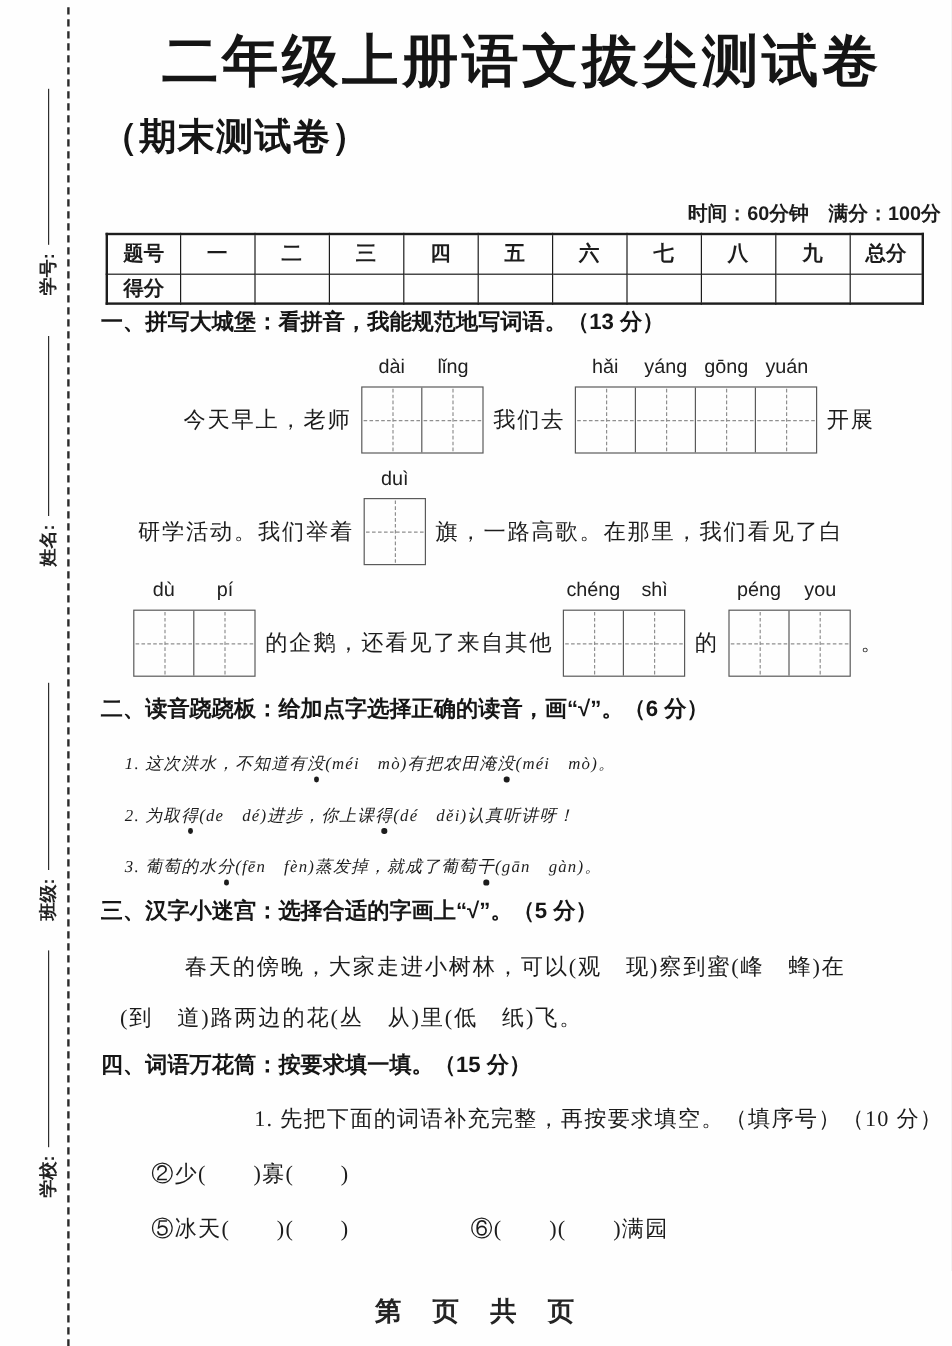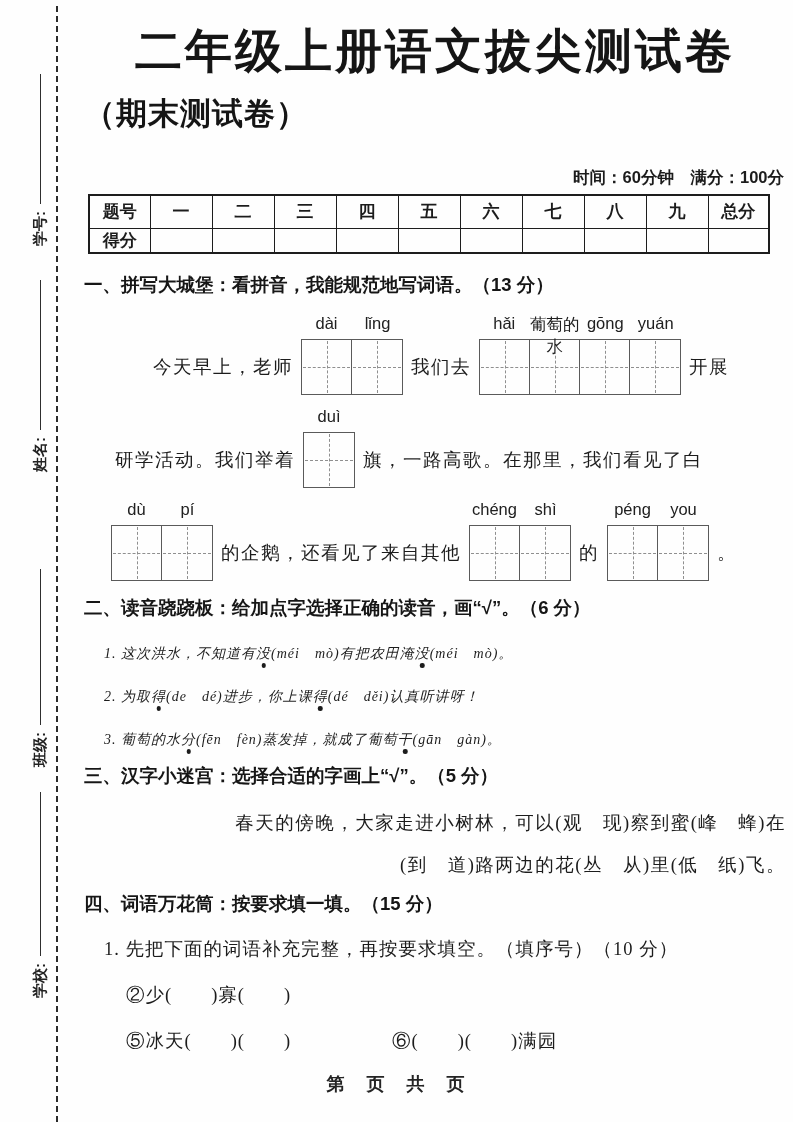--- a/index.html
+++ b/index.html
@@ -59,21 +59,21 @@
     font-weight:700; font-size:17px; padding:0 6px;
   }
   .score-table tr:first-child td { height:33px; }
   .score-table tr:last-child td  { height:14px; }
   .score-table td.label-col { width:62px; }
   .sec-heading {
     font-family:"Liberation Sans","DejaVu Sans",sans-serif;
     font-weight:800; font-size:18.5px; color:#161616;
     margin-top:14px;
   }
-  .sec-heading.s1 { margin-top:18px; }
+  .sec-heading.s1 { margin-top:1px; }
   
   .q1-body { margin-left:22px; }
   .fill-row { display:flex; align-items:center; margin-top:37px; font-size:18.5px; }
   .fill-row:first-child { margin-top:42px; }
   .ftext { margin:0 3px; white-space:nowrap; letter-spacing:1.5px; }
   .tian-box { display:inline-flex; position:relative; margin:0 5px; }
   .pinyin-row {
     position:absolute; top:-25px; left:0; right:0; display:flex;
     font-family:"Liberation Sans","DejaVu Sans",sans-serif;
     font-size:16.5px; color:#202020; font-weight:500;
@@ -92,31 +92,31 @@
   }
   
   .q2-item { margin-left:20px; margin-top:25px; font-size:14px; letter-spacing:1px;font-style:italic; }
   .dot-under { position:relative; }
   .dot-under::after {
     content:""; position:absolute; left:50%; bottom:-7px;
     width:4.5px; height:4.5px; border-radius:50%; background:#1c1c1c;
     transform:translateX(-50%);
   }
   
-  .q3-line { margin-left:16px; margin-top:17px; font-size:18.5px; letter-spacing:1.5px;text-align:right; }
+  .q3-line { margin-left:16px; margin-top:17px; font-size:18.5px; letter-spacing:1.5px; }
   .q3-line.first { margin-top:22px; text-indent:54px; }
   
-  .sub-instruction { margin-left:20px; margin-top:20px; font-size:18.5px; letter-spacing:1px; }
+  .sub-instruction { margin-left:20px; margin-top:20px; font-size:18.5px; letter-spacing:1px;text-align:right; }
   .idiom-row { display:flex; margin-left:42px; margin-top:21px; font-size:18.5px; letter-spacing:1px; }
   .idiom-row .idiom-item:first-child { width:266px; flex:0 0 auto; }
   .footer {
-    position:absolute; left:0; right:0; bottom:26px;
+    position:absolute; left:0; right:0; bottom:14px;
     text-align:center;
     font-family:"Liberation Sans","DejaVu Sans",sans-serif;
-    font-size:18px; font-weight:600; letter-spacing:2px; color:#242424;
+    font-size:22px; font-weight:600; letter-spacing:2px; color:#242424;
   }
 </style>
 </head>
 <body>
 
 <div class="page">
 
   <div class="seal-line"></div>
   <div id="seal-items">
       <div class="seal-item" style="width: 172px; left: -46px; top: 149px;">
@@ -185,21 +185,21 @@
             </span>
             <span class="cells">
               <span class="cell"></span>
               <span class="cell"></span>
             </span>
           </span>
           <span class="ftext">我们去</span>
           <span class="tian-box">
             <span class="pinyin-row">
               <span>hǎi</span>
-              <span>葡萄的水</span>
+              <span>yáng</span>
               <span>gōng</span>
               <span>yuán</span>
             </span>
             <span class="cells">
               <span class="cell"></span>
               <span class="cell"></span>
               <span class="cell"></span>
               <span class="cell"></span>
             </span>
           </span>

